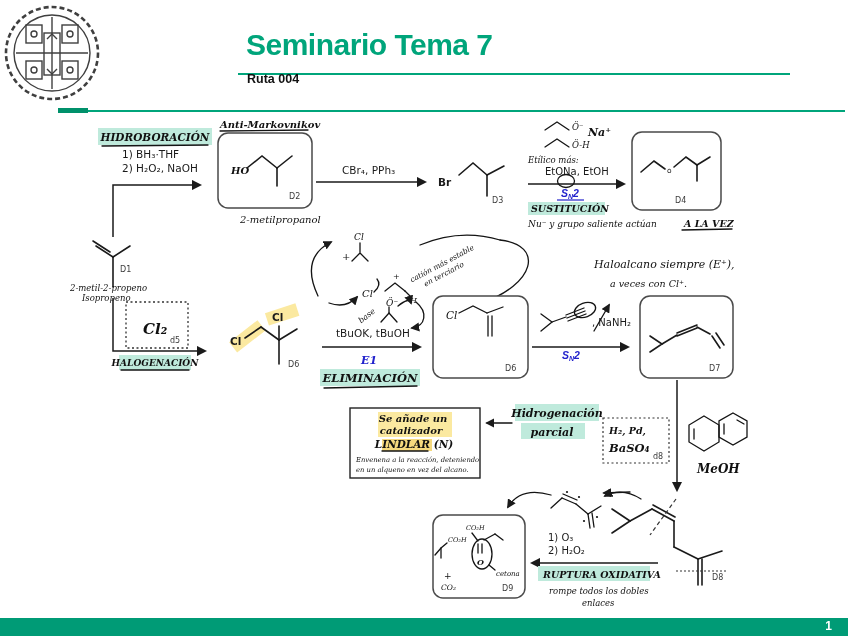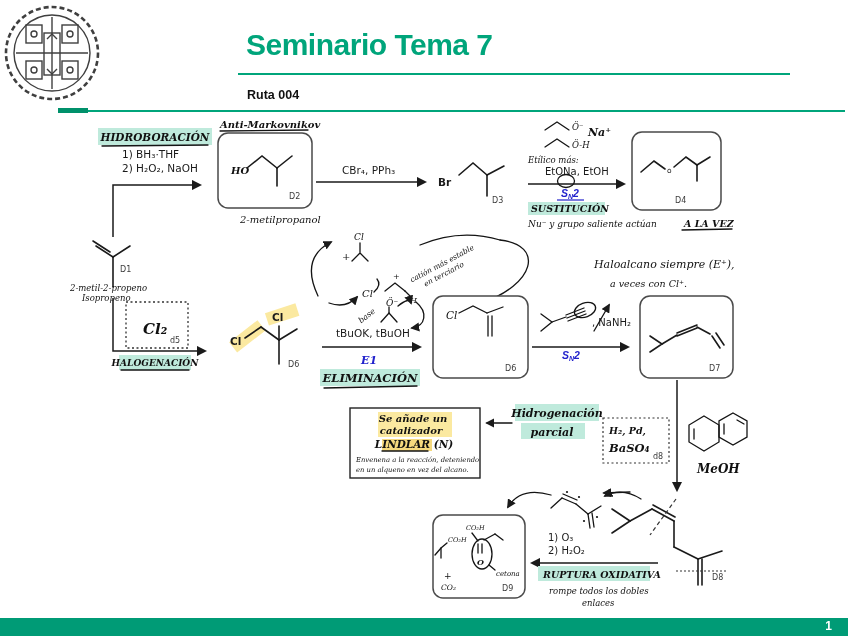--- a/index.html
+++ b/index.html
@@ -2,21 +2,21 @@
 <html><head>
 <meta charset="utf-8">
 <style>
   html,body{margin:0;padding:0;background:#e8e8e8;}
   .slide{position:relative;width:848px;height:636px;background:#fff;overflow:hidden;
          font-family:"Liberation Sans",sans-serif;}
   .logo{position:absolute;left:2px;top:2px;width:100px;height:102px;}
   .title{position:absolute;left:246px;top:28px;font-size:30px;font-weight:700;
          letter-spacing:-.5px;color:#00A57B;}
   .title-underline{position:absolute;left:238px;top:73px;width:552px;height:2px;background:#00A57B;}
-  .subtitle{position:absolute;left:247px;top:88px;font-size:12.5px;font-weight:700;color:#111;}
+  .subtitle{position:absolute;left:247px;top:72px;font-size:12.5px;font-weight:700;color:#111;}
   .rule-thick{position:absolute;left:58px;top:108px;width:30px;height:5px;background:#00916B;}
   .rule-thin{position:absolute;left:88px;top:110px;width:757px;height:2px;background:#00A57B;}
   .footer{position:absolute;left:0;top:618px;width:848px;height:18px;background:#009B76;}
   .page-num{position:absolute;right:16px;top:1px;color:#fff;font-size:12px;font-weight:700;}
   svg.scheme{position:absolute;left:0;top:0;}
   .print{font-family:"DejaVu Sans",sans-serif;fill:#1a1a1a;}
   .hand{font-family:"DejaVu Serif",serif;font-style:italic;fill:#101010;}
   .handb{font-family:"DejaVu Serif",serif;font-style:italic;font-weight:700;fill:#101010;}
   .lbl{font-family:"DejaVu Sans",sans-serif;font-size:8px;fill:#3c3c3c;}
   .blue{fill:#2222CC;}

